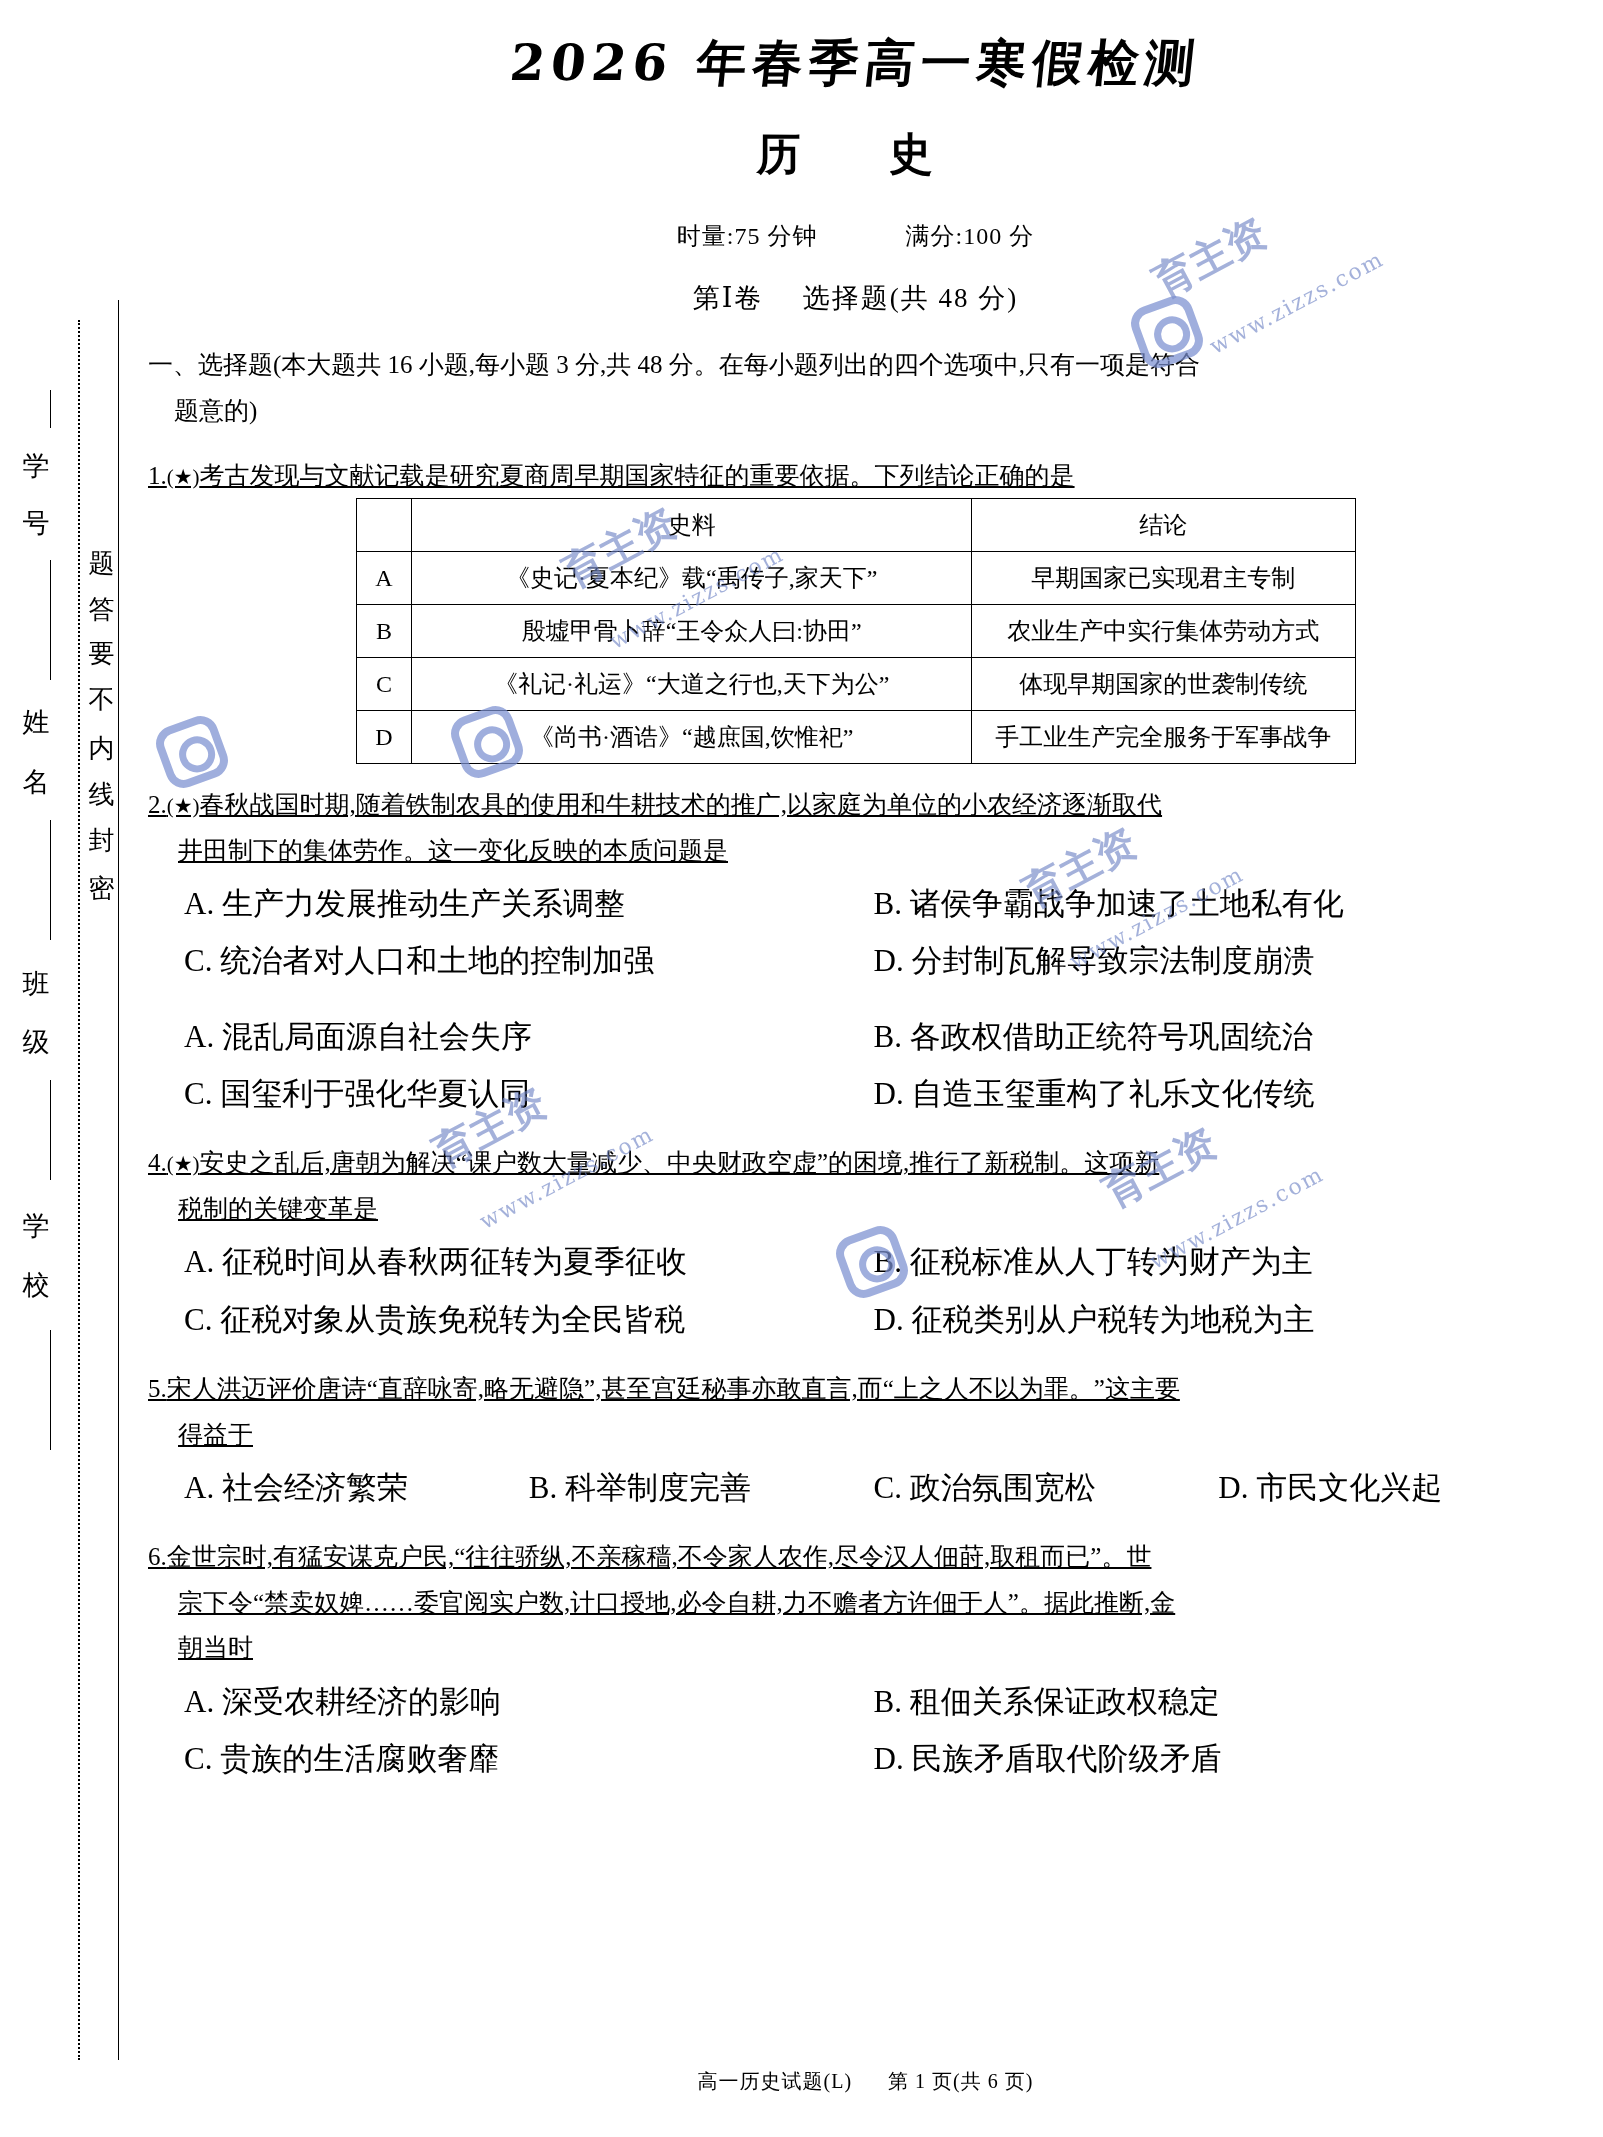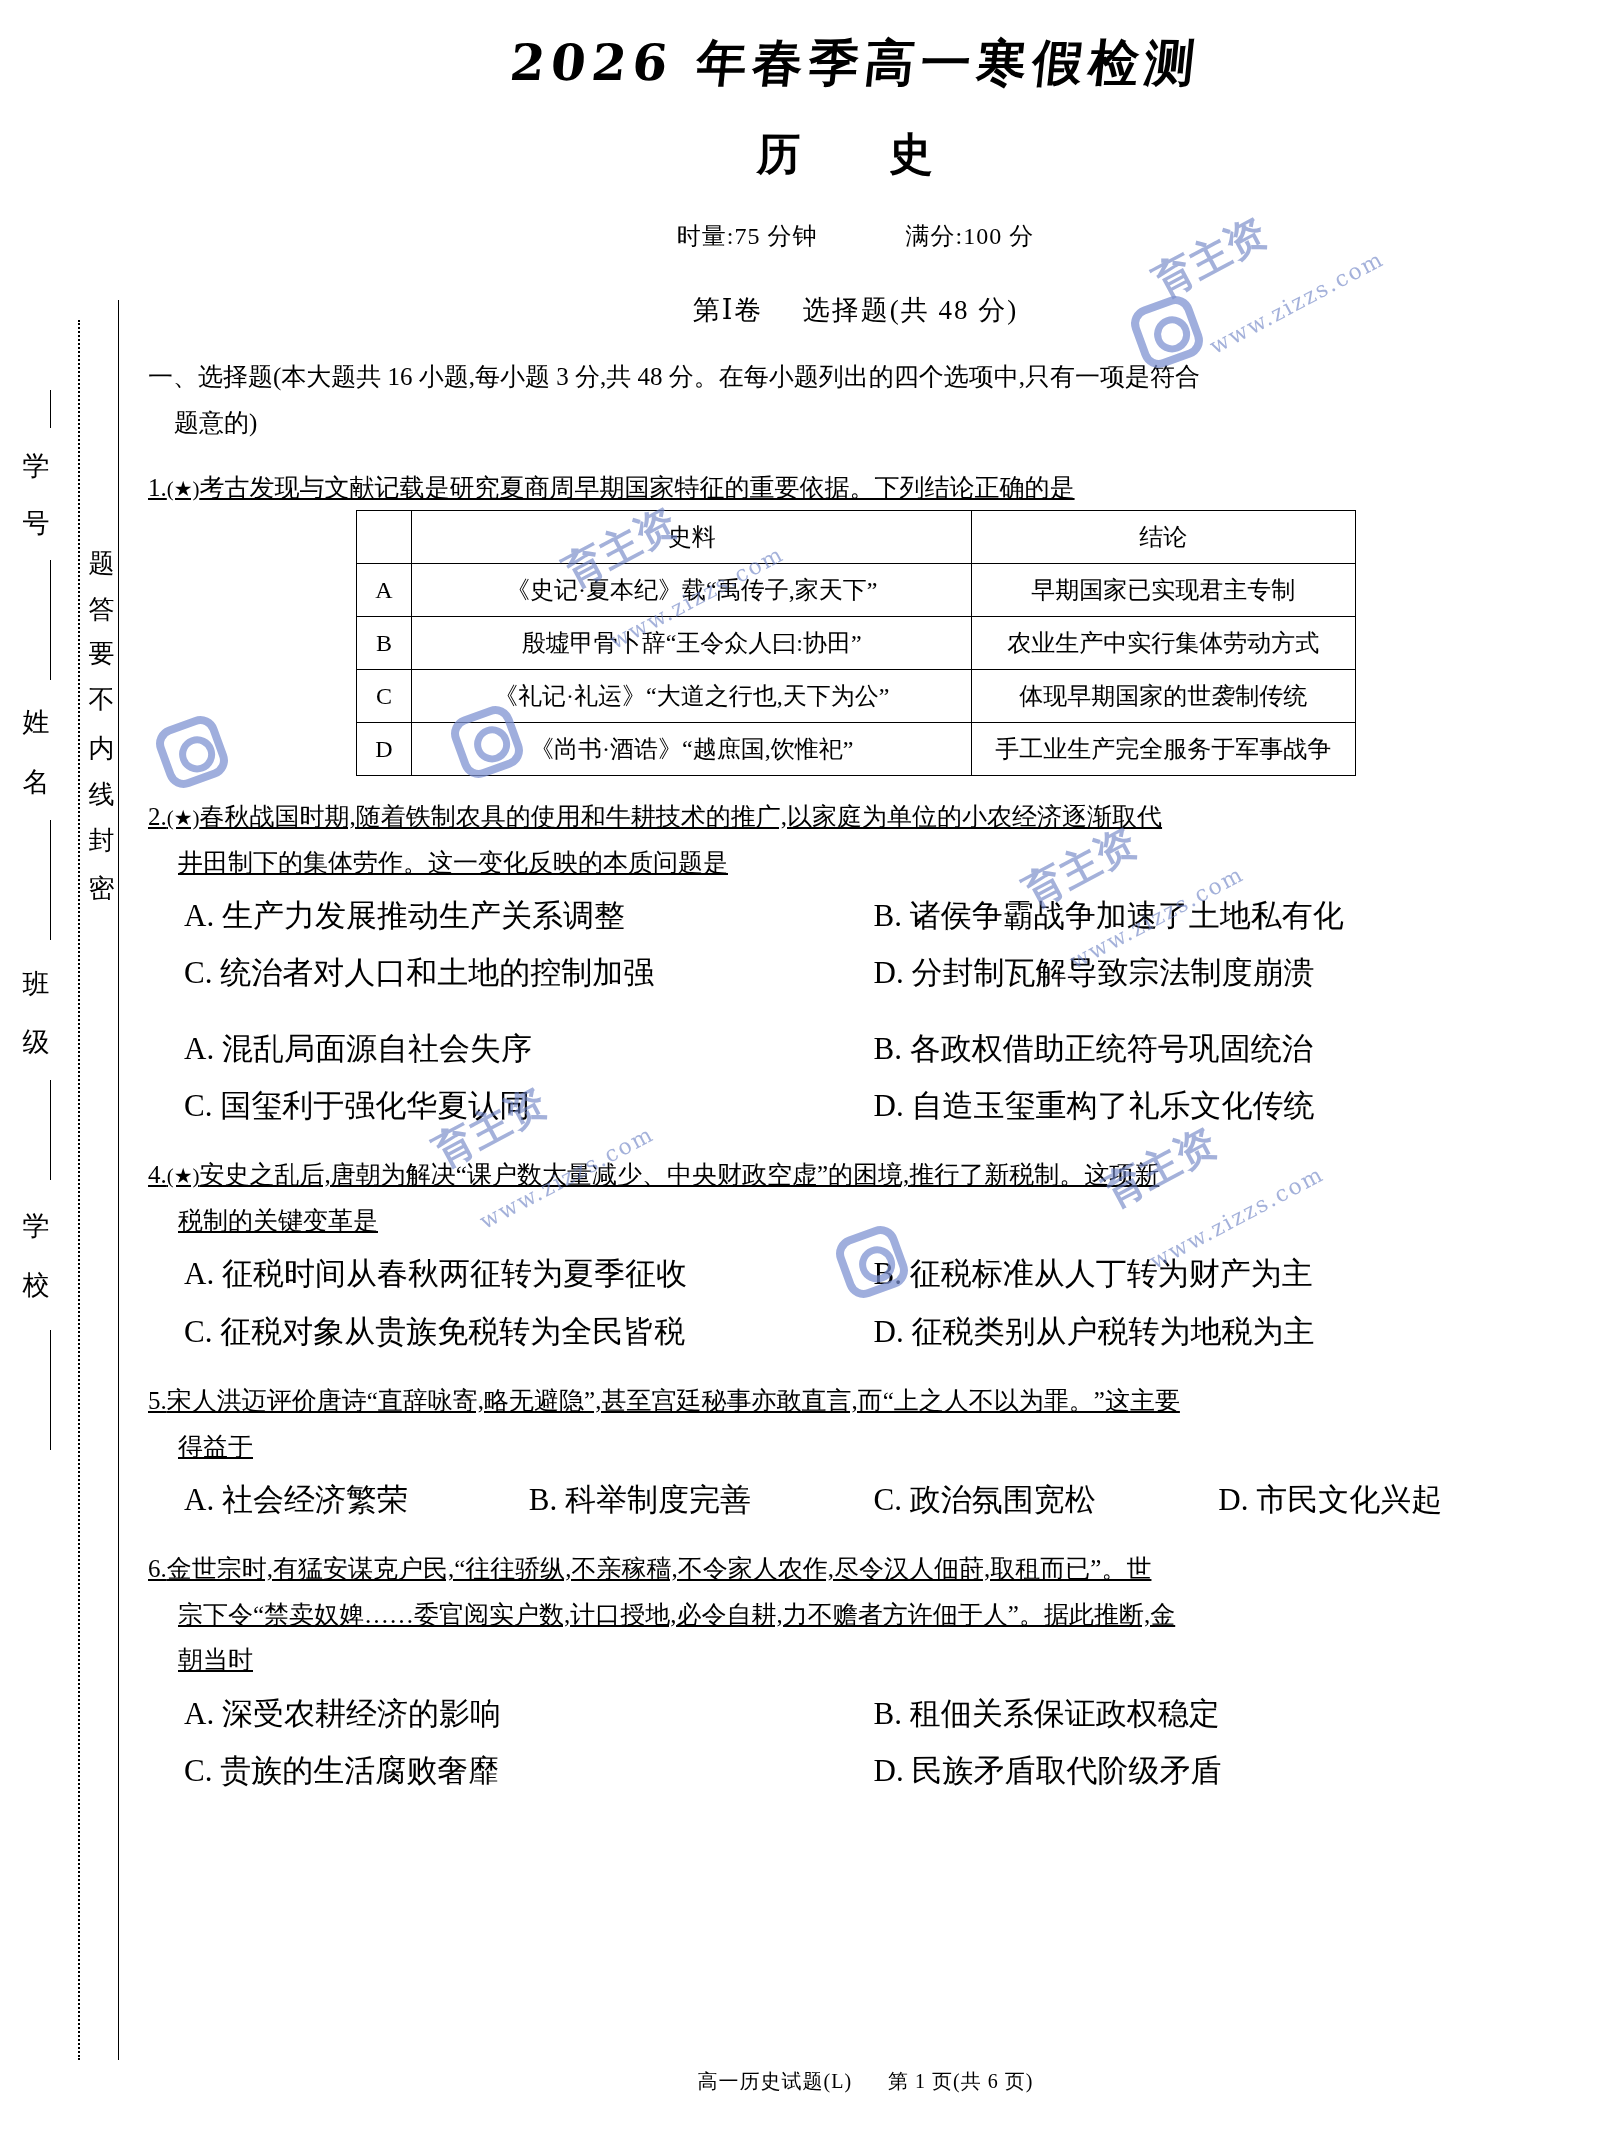--- a/index.html
+++ b/index.html
@@ -65,21 +65,21 @@
     text-align:center;
     font-size:24px;
     margin-top:36px;
     letter-spacing:1px;
   }
   .meta-line .gap { display:inline-block; width:74px; }
 
   .section-head {
     text-align:center;
     font-size:27px;
-    margin-top:40px;
+    margin-top:28px;
     letter-spacing:2px;
   }
   .section-head .sp { display:inline-block; width:22px; }
 
   .instruction {
     font-size:25px;
     line-height:1.85;
     margin-top:26px;
     text-indent:0;
     padding-right:10px;

